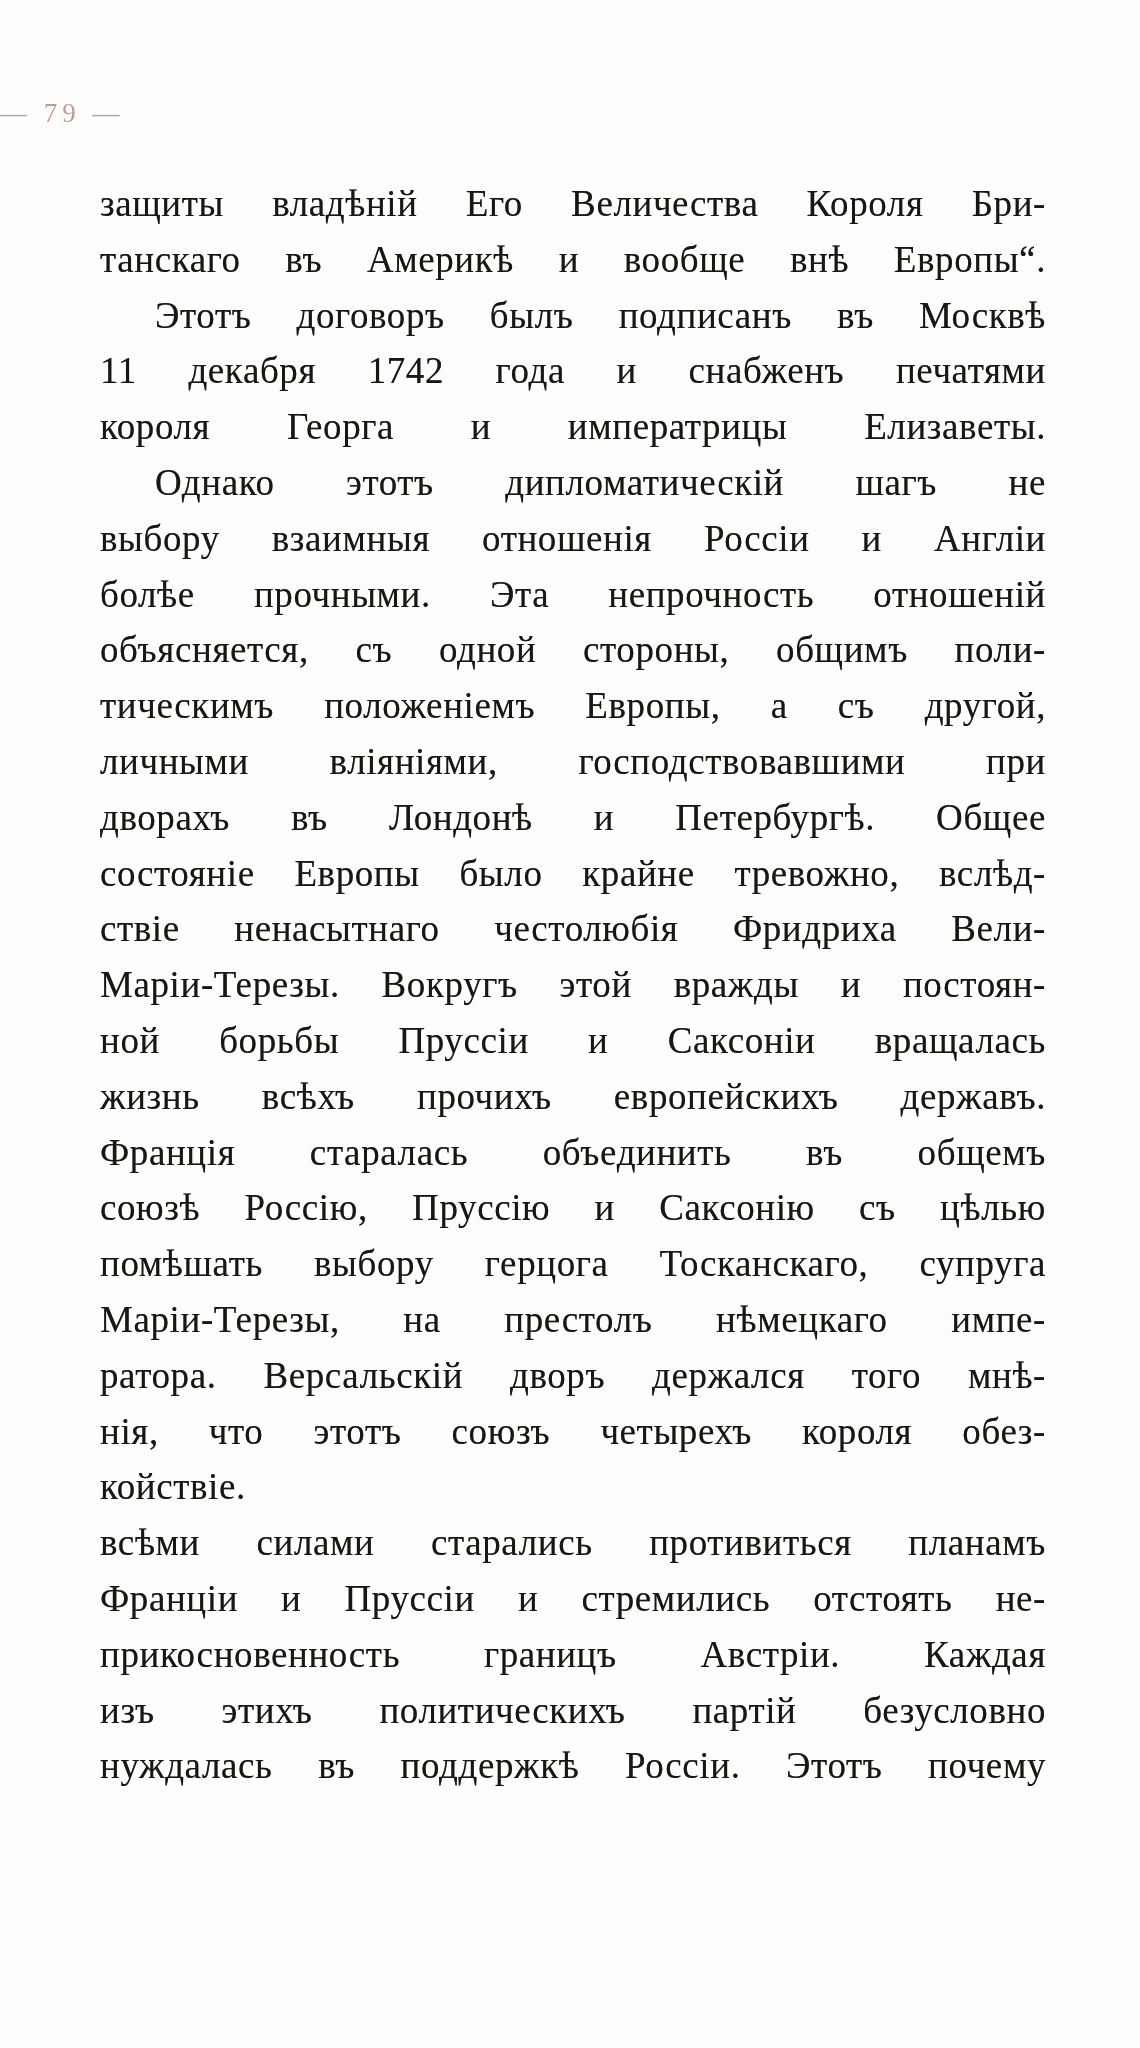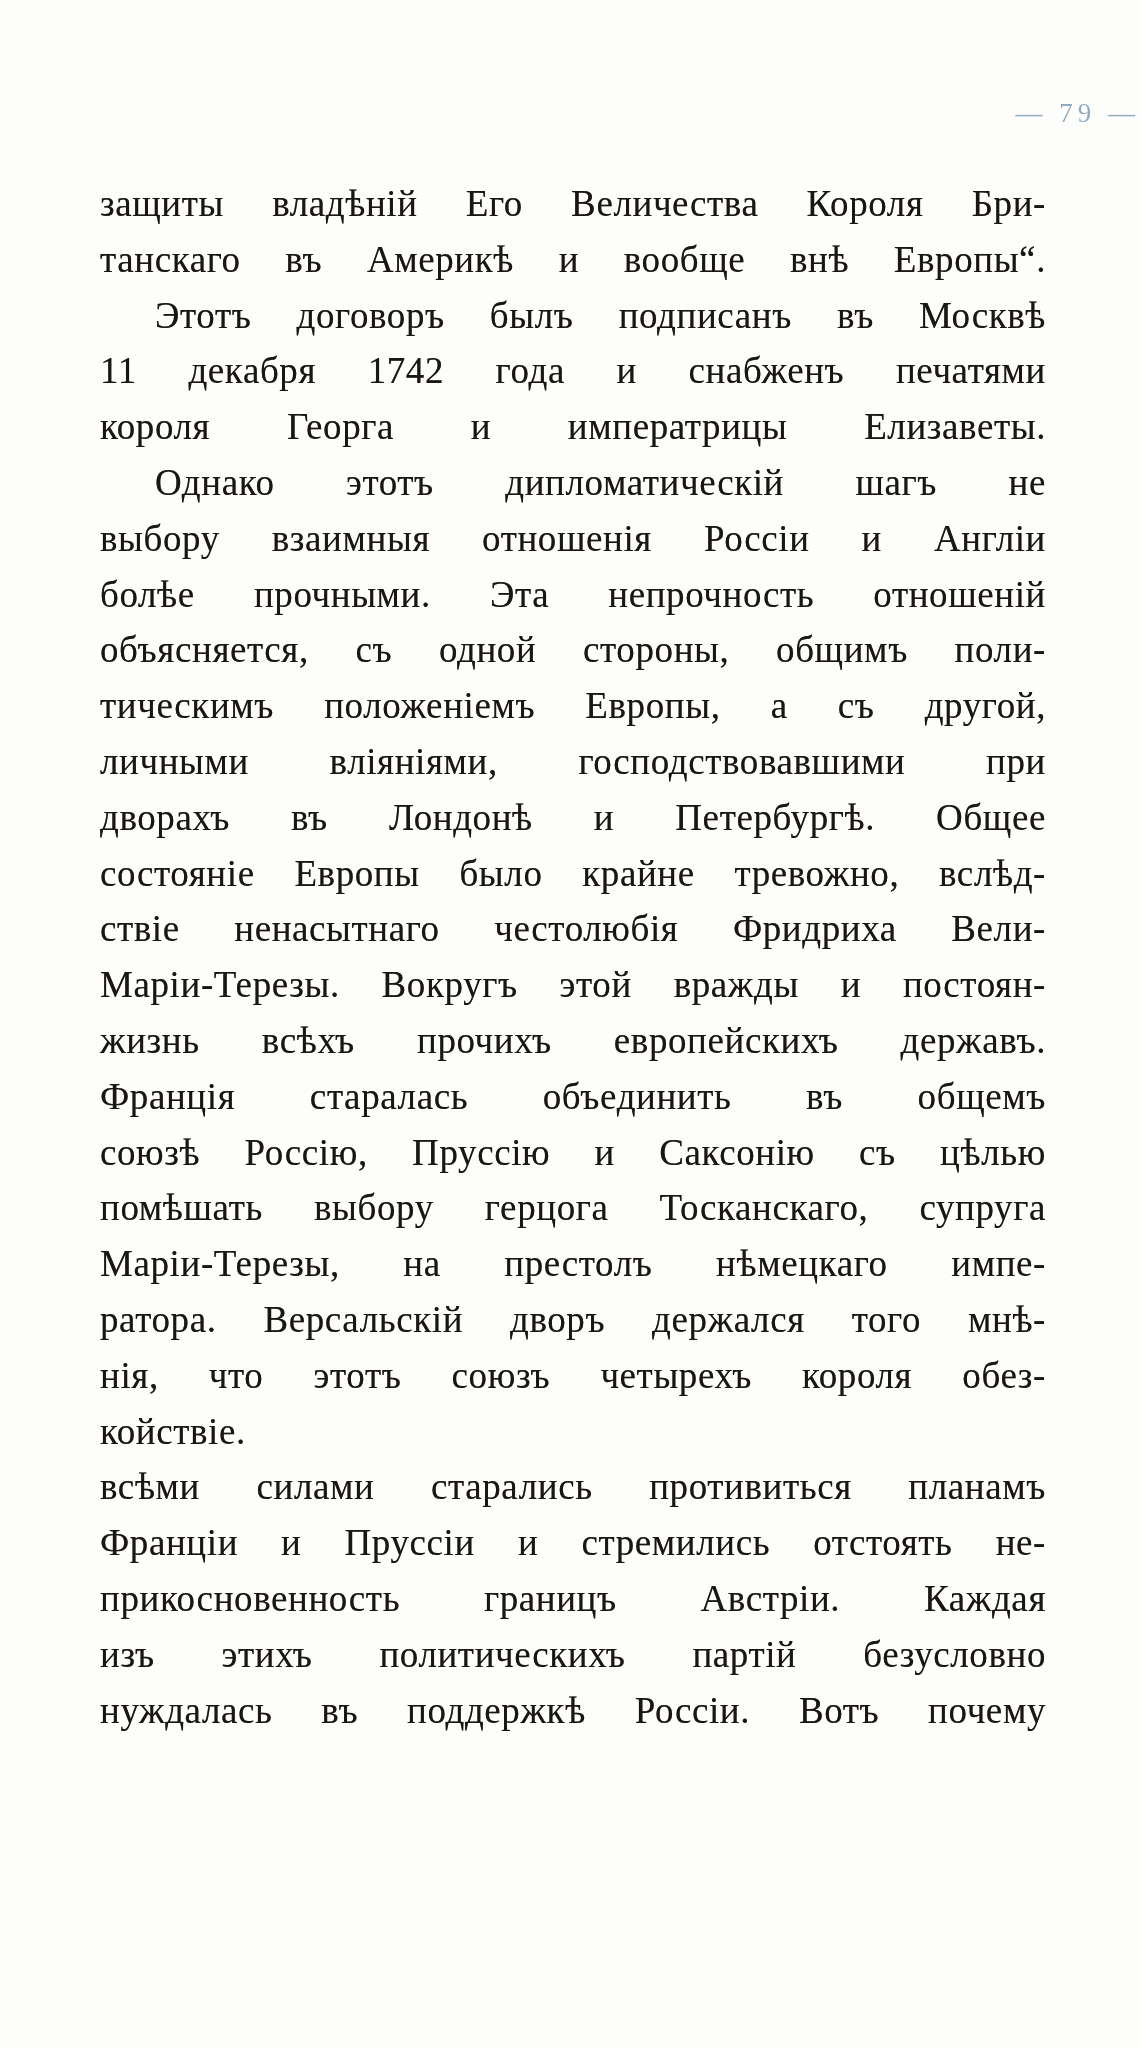--- a/index.html
+++ b/index.html
@@ -15,24 +15,24 @@
     background: #fdfdfc;
     overflow: hidden;
     font-family: "Liberation Serif", "DejaVu Serif", serif;
     color: #191613;
   }
   .page-number {
     position: absolute;
     top: 98px;
     left: 0;
     right: 0;
-    text-align: right;
+    text-align: left;
     font-size: 27px;
     letter-spacing: 5px;
-    color: #0c4a6e;
+    color: #7f1d1d;
     opacity: 0.45;
   }
   .text-block {
     position: absolute;
     left: 100px;
     top: 176px;
     width: 946px;
   }
   .line {
     font-size: 37px;
@@ -64,27 +64,28 @@
       <div class="line indent">Однако этотъ дипломатическій шагъ не</div>
       <div class="line">выбору взаимныя отношенія Россіи и Англіи</div>
       <div class="line">болѣе прочными. Эта непрочность отношеній</div>
       <div class="line">объясняется, съ одной стороны, общимъ поли-</div>
       <div class="line">тическимъ положеніемъ Европы, а съ другой,</div>
       <div class="line">личными вліяніями, господствовавшими при</div>
       <div class="line">дворахъ въ Лондонѣ и Петербургѣ. Общее</div>
       <div class="line">состояніе Европы было крайне тревожно, вслѣд-</div>
       <div class="line">ствіе ненасытнаго честолюбія Фридриха Вели-</div>
       <div class="line">Маріи-Терезы. Вокругъ этой вражды и постоян-</div>
+      <div class="line">ной борьбы Пруссіи и Саксоніи вращалась</div>
       <div class="line">жизнь всѣхъ прочихъ европейскихъ державъ.</div>
       <div class="line">Франція старалась объединить въ общемъ</div>
       <div class="line">союзѣ Россію, Пруссію и Саксонію съ цѣлью</div>
       <div class="line">помѣшать выбору герцога Тосканскаго, супруга</div>
       <div class="line">Маріи-Терезы, на престолъ нѣмецкаго импе-</div>
       <div class="line">ратора. Версальскій дворъ держался того мнѣ-</div>
       <div class="line">нія, что этотъ союзъ четырехъ короля обез-</div>
       <div class="line last">койствіе.</div>
       <div class="line">всѣми силами старались противиться планамъ</div>
       <div class="line">Франціи и Пруссіи и стремились отстоять не-</div>
       <div class="line">прикосновенность границъ Австріи. Каждая</div>
       <div class="line">изъ этихъ политическихъ партій безусловно</div>
-      <div class="line">нуждалась въ поддержкѣ Россіи. Вотъ почему</div>
+      <div class="line">нуждалась въ поддержкѣ Россіи. Этотъ почему</div>
     </div>
 </div>
 
 </body></html>

